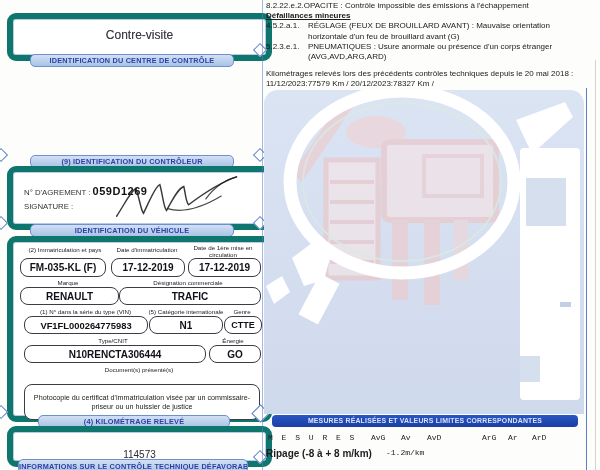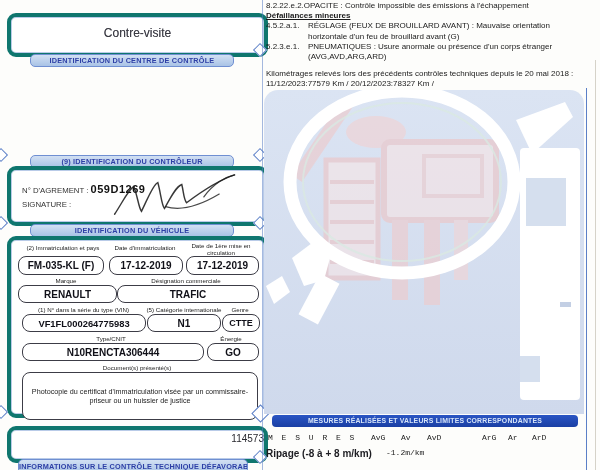--- a/index.html
+++ b/index.html
@@ -13,21 +13,21 @@
   .sbar{
     position:absolute;left:30px;width:202px;height:11px;
     background:linear-gradient(180deg,#d2e0f3,#a9c3e6);
     border:1px solid #6f8fd2;border-radius:5px;
     color:#2d3fa6;font-size:7.3px;font-weight:bold;
     text-align:center;line-height:11px;letter-spacing:.2px;
     white-space:nowrap;overflow:hidden;
   }
   .box{
     position:absolute;left:7px;width:253px;
-    background:#fff;border:4px solid #0f766e;border-radius:9px;
+    background:#fff;border:6px solid #0f766e;border-radius:9px;
     box-shadow:inset 0 0 0 1px #b9cbe8;
   }
   .cline{font-size:7.8px;color:#333;line-height:10px;}
   .indent{padding-left:10px;}
   .bignum{font-size:11px;font-weight:bold;color:#111;letter-spacing:.5px;}
   
   .vlabel{position:absolute;font-size:6.2px;color:#222;text-align:center;line-height:7px;}
   .vbox{
     position:absolute;background:#fff;border:1.6px solid #3c3c46;border-radius:8px;
     display:flex;align-items:center;justify-content:center;
@@ -114,25 +114,26 @@
     <div class="vbox" style="left:11px;top:74px;width:122px;height:16px;font-size:9.4px">VF1FL000264775983</div>
     <div class="vbox" style="left:136px;top:74px;width:72px;height:16px">N1</div>
     <div class="vbox" style="left:211px;top:74px;width:36px;height:16px;font-size:9px">CTTE</div>
 
     <div class="vlabel" style="left:55px;top:95px;width:90px">Type/CNIT</div>
     <div class="vlabel" style="left:196px;top:95px;width:48px">Énergie</div>
     <div class="vbox" style="left:11px;top:103px;width:180px;height:16px">N10RENCTA306444</div>
     <div class="vbox" style="left:196px;top:103px;width:50px;height:16px">GO</div>
 
     <div class="vlabel" style="left:66px;top:124px;width:120px">Document(s) présenté(s)</div>
-    <div class="docbox" style="left:11px;top:132px;width:236px;height:48px">Photocopie du certificat d'immatriculation visée par un commissaire-priseur ou un huissier de justice</div>
-  </div>
-
+    <div class="docbox" style="left:11px;top:142px;width:236px;height:36px">Photocopie du certificat d'immatriculation visée par un commissaire-priseur ou un huissier de justice</div>
+  </div>
+
+  <div class="sbar" style="top:415px;left:38px;width:190px">(4) KILOMÉTRAGE RELEVÉ</div>
   <div class="box" style="top:426px;height:29px">
-    <div style="text-align:right;margin-top:3px;font-size:10px;color:#2a2a30">114573</div>
+    <div style="text-align:center;margin-top:17px;font-size:10px;color:#2a2a30">114573</div>
   </div>
   <div class="sbar" style="top:459px;left:18px;width:228px;height:13px;line-height:13px">INFORMATIONS SUR LE CONTRÔLE TECHNIQUE DÉFAVORABLE</div>
 
   <div class="diamond" style="left:255px;top:45px"></div>
   <div class="diamond" style="left:255px;top:150px"></div>
   <div class="diamond" style="left:255px;top:218px"></div>
   <div class="diamond" style="left:254px;top:407px;width:11px;height:11px"></div>
   <div class="diamond" style="left:255px;top:452px"></div>
   <div class="diamond" style="left:-4px;top:150px"></div>
   <div class="diamond" style="left:-4px;top:218px"></div>

